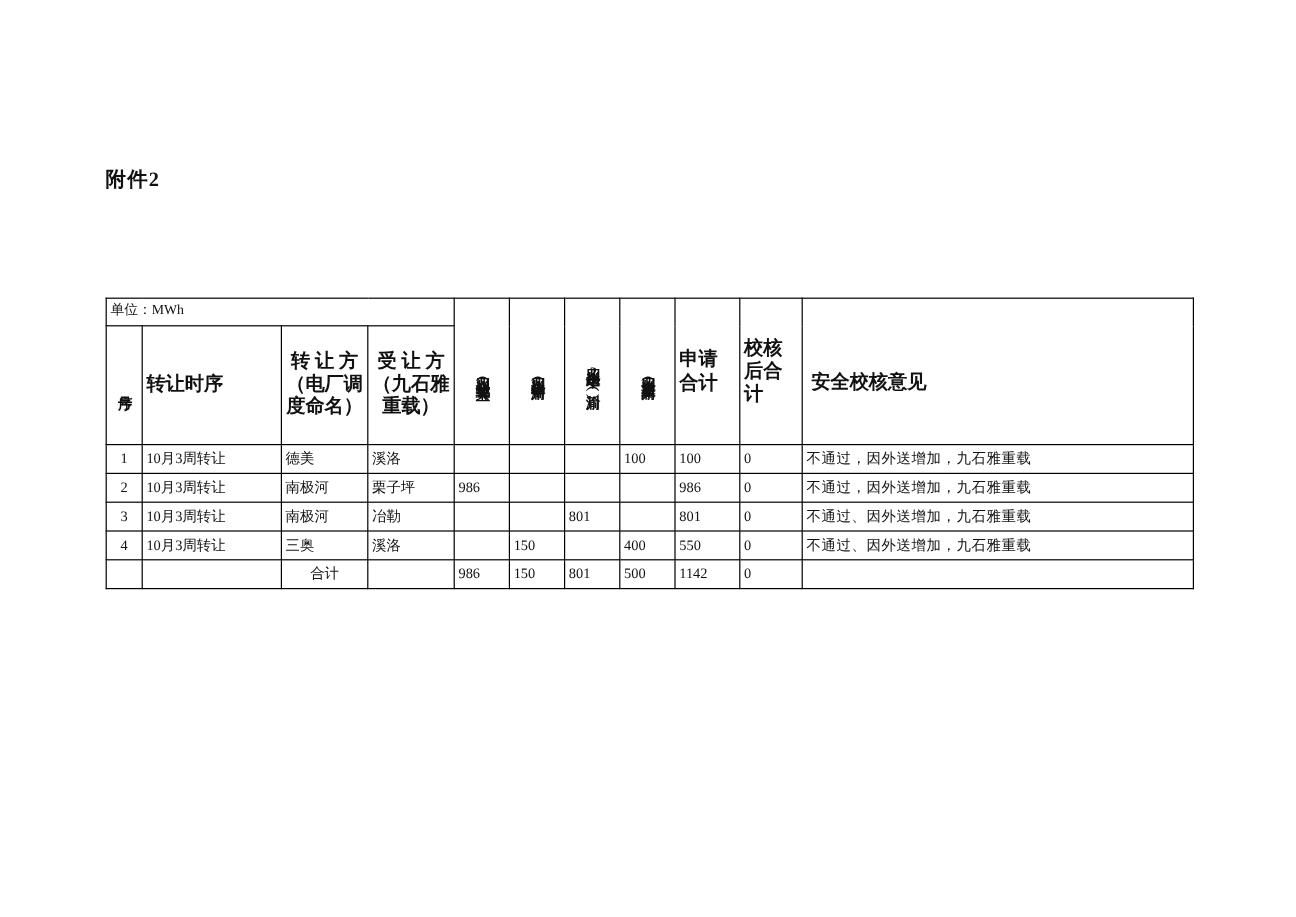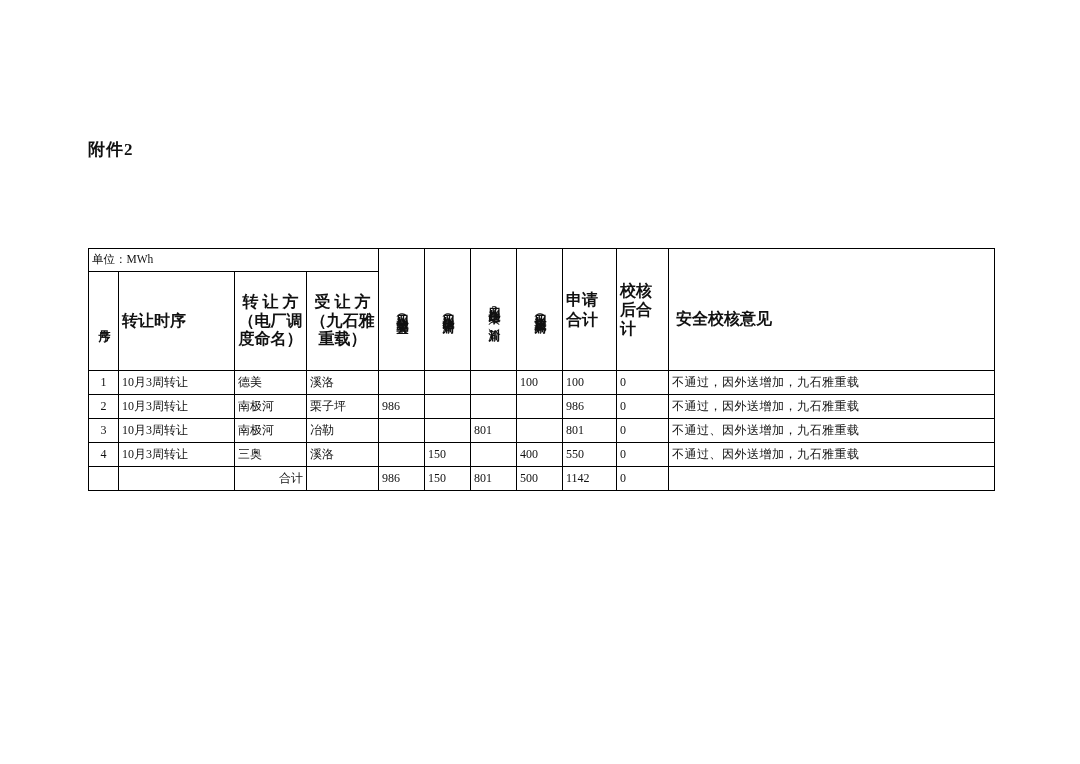--- a/index.html
+++ b/index.html
@@ -98,21 +98,21 @@
     line-height: 1.2;
   }
   .body-row td {
     height: 21px;
     font-size: 12px;
   }
   .l { text-align: left; padding-left: 5px; }
   .num { text-align: left; }
   .opinion { text-align: left; padding-left: 6px; letter-spacing: 0.5px; }
   .seq { text-align: center; }
-  .total-label { text-align: right; padding-left: 5px; }
+  .total-label { text-align: center; padding-left: 5px; }
 </style>
 </head>
 <body>
 
 <div class="page">
 
   <div class="attachment-label">附件2</div>
 
 
   <table class="main">

